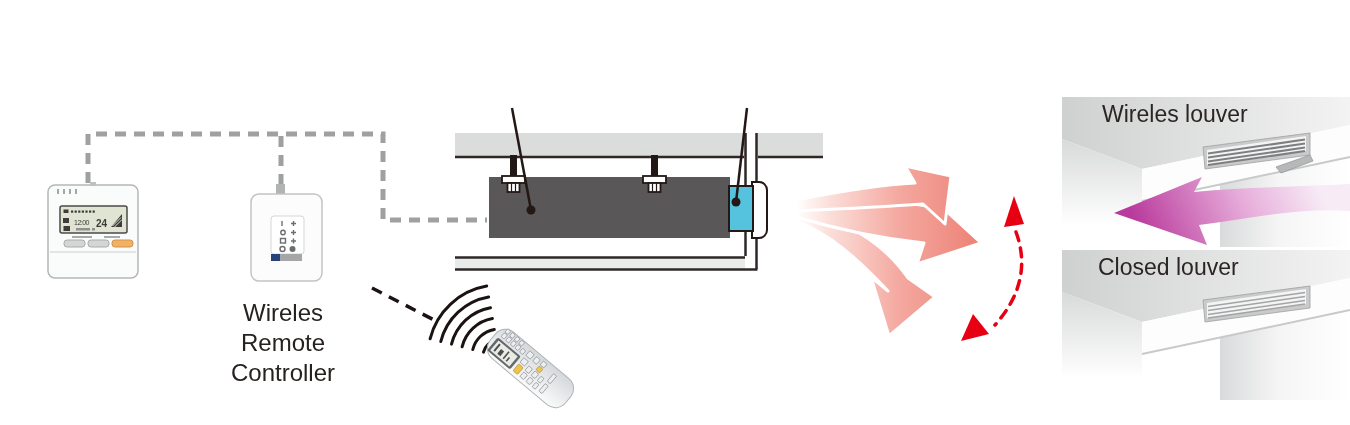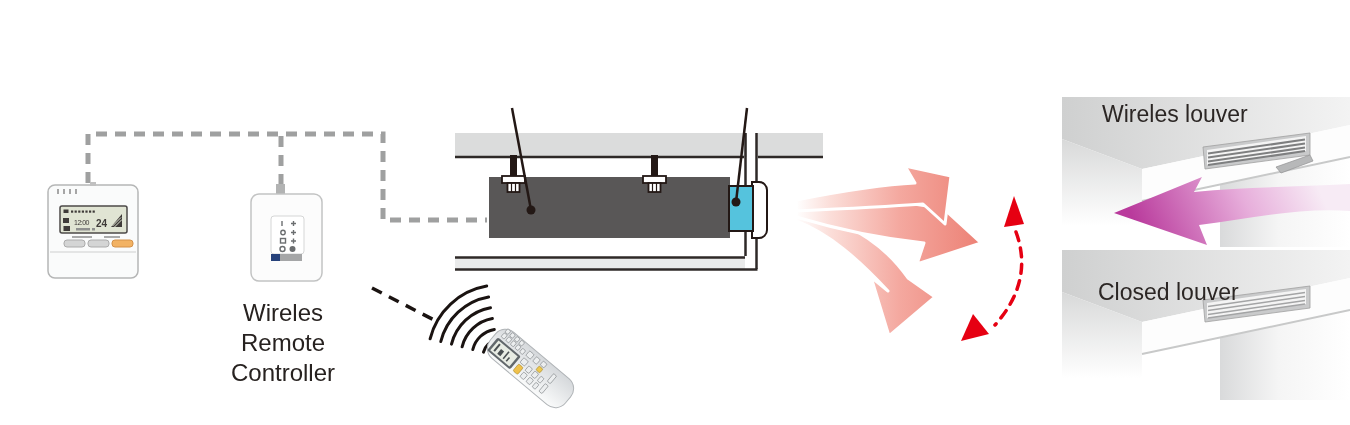--- a/index.html
+++ b/index.html
@@ -235,14 +235,14 @@
             <path d="M 148 62.5 L 245 48.5"></path>
         <path d="M 148 66.5 L 245 52.5"></path>
             <path d="M 148 70 L 245 56"></path>
       </g>
     </g>
   </g>
 </svg>
 
   <div class="cap" style="left:198px;top:298px;width:170px;">Wireles Remote Controller</div>
   <div class="ptitle" style="left:1102px;top:101px;">Wireles louver</div>
-  <div class="ptitle" style="left:1098px;top:254px;margin-top:25px;">Closed louver</div>
+  <div class="ptitle" style="left:1098px;top:254px;">Closed louver</div>
 </div>
 
 </body></html>

